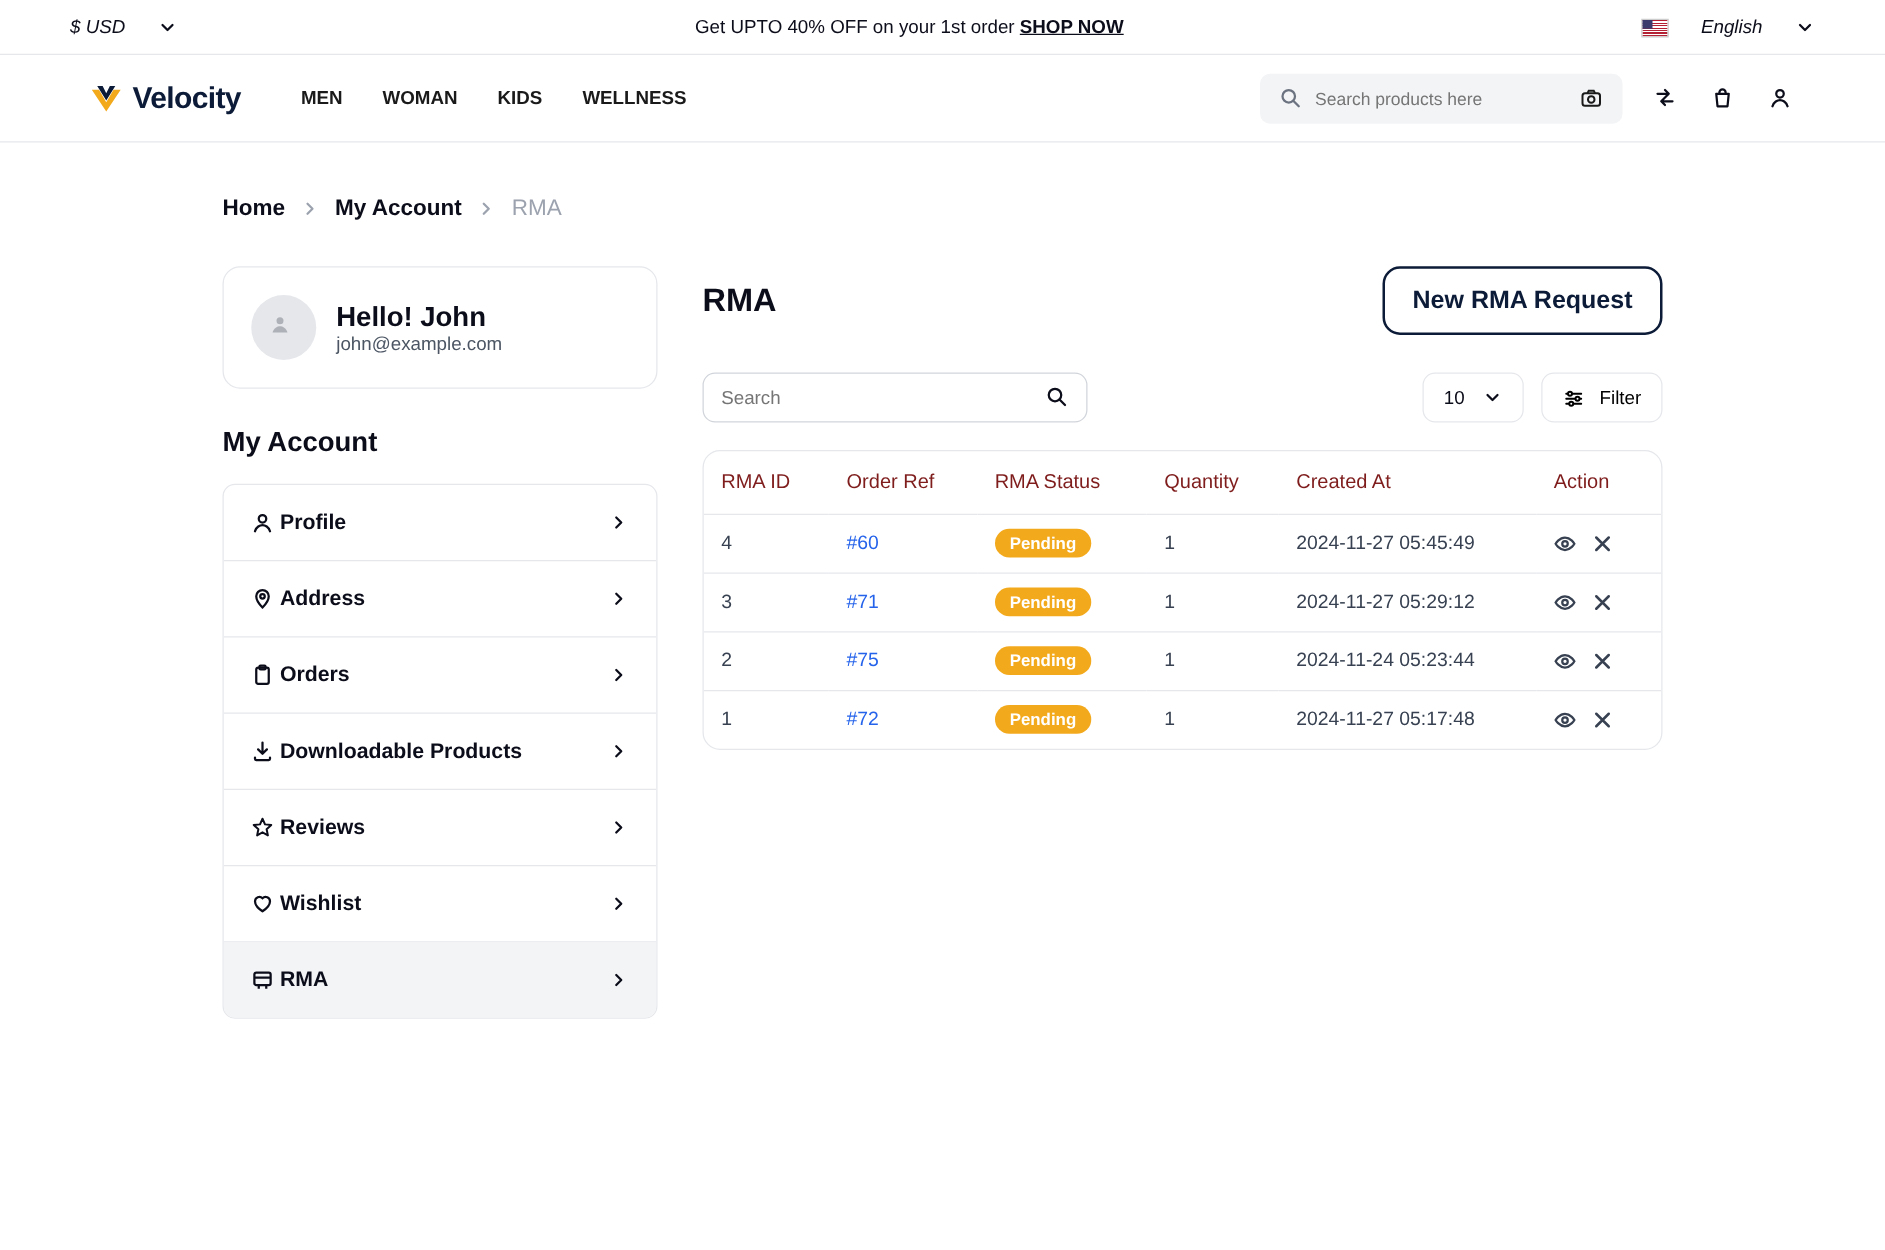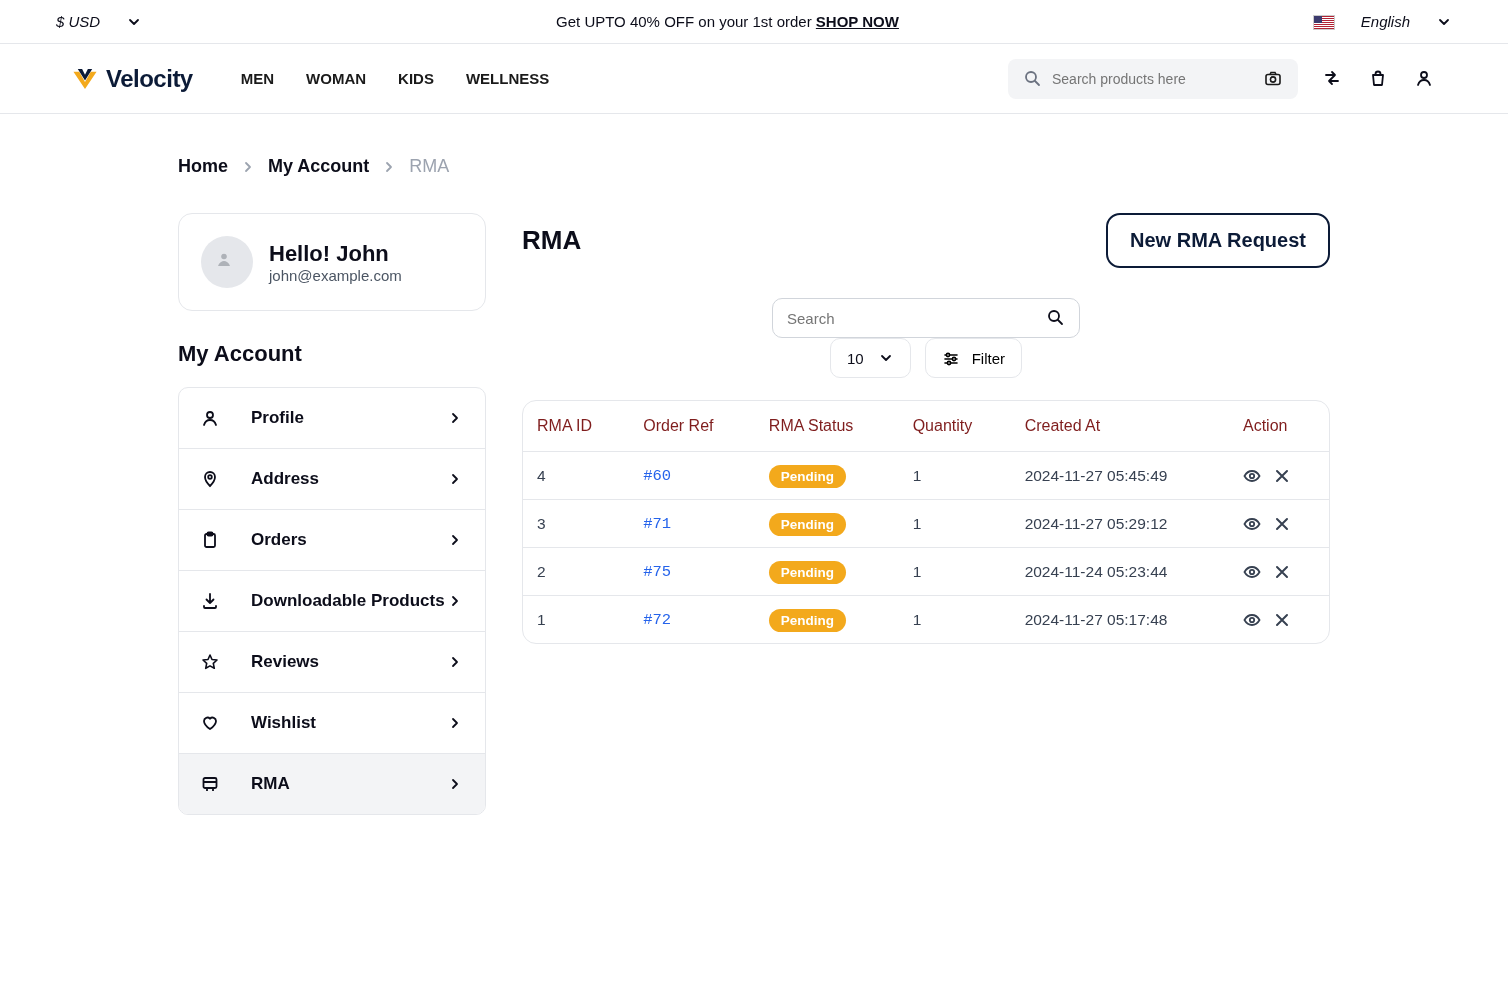--- a/index.html
+++ b/index.html
@@ -29,52 +29,52 @@
   
   .container { max-width: 1200px; margin: 0 auto; padding: 42px 24px; }
   
   .breadcrumb { display: flex; align-items: center; gap: 12px; font-size: 18px; font-weight: 600; margin-bottom: 36px; }
   .breadcrumb .sep { color: #9ca3af; }
   .breadcrumb .current { color: #9ca3af; font-weight: 500; }
   
   .layout { display: flex; gap: 36px; align-items: flex-start; }
   
   
-  .sidebar { width: 308px; flex-shrink: 0; }
+  .sidebar { width: 348px; flex-shrink: 0; }
   .user-card { border: 1px solid #e5e7eb; border-radius: 14px; padding: 22px; display: flex; align-items: center; gap: 16px; margin-bottom: 30px; }
   .avatar { width: 52px; height: 52px; border-radius: 50%; background: #e5e7eb; display: flex; align-items: center; justify-content: center; color: #9ca3af; }
   .user-card .greet { font-size: 22px; font-weight: 600; }
   .user-card .email { font-size: 15px; color: #4b5563; }
   
   .side-title { font-size: 22px; font-weight: 700; margin-bottom: 20px; }
   .side-list { border: 1px solid #e5e7eb; border-radius: 10px; overflow: hidden; }
   .side-item { display: flex; align-items: center; justify-content: space-between; padding: 20px 22px; border-bottom: 1px solid #e5e7eb; cursor: pointer; }
   .side-item:last-child { border-bottom: none; }
-  .side-item-left { display: flex; align-items: center; gap: 32px; }
+  .side-item-left { display: flex; align-items: center; gap: 5px; }
   .side-item-label { font-size: 17px; font-weight: 600; }
   .side-item.active { background: #f3f4f6; }
   
   
   .panel { flex: 1; }
   .panel-head { display: flex; justify-content: space-between; align-items: center; margin-bottom: 30px; }
   .panel-title { font-size: 26px; font-weight: 700; }
   .btn-outline { border: 2px solid #0c1b37; border-radius: 14px; padding: 14px 22px; font-size: 20px; font-weight: 600; color: #0c1b37; background: #fff; cursor: pointer; }
   
   .card { border: 1px solid #e5e7eb; border-radius: 14px; overflow: hidden; }
-  .card-toolbar { display: flex; justify-content: space-between; align-items: center; padding: 0; margin-bottom: 22px; flex-direction: column; }
+  .card-toolbar { display: flex; justify-content: space-between; align-items: center; padding: 0; margin-bottom: 22px; }
   .search-inline { display: flex; align-items: center; border: 1px solid #d1d5db; border-radius: 10px; padding: 0 14px; height: 40px; width: 308px; }
   .search-inline input { border: none; outline: none; flex: 1; font-size: 15px; }
   .toolbar-right { display: flex; gap: 14px; }
   .select-box, .filter-btn { display: flex; align-items: center; gap: 14px; border: 1px solid #e5e7eb; border-radius: 10px; padding: 0 16px; height: 40px; font-size: 15px; cursor: pointer; background:#fff; }
   
   table.data { width: 100%; border-collapse: collapse; }
   table.data thead th { text-align: left; font-weight: 500; font-size: 16px; color: #7f1d1d; padding: 16px 14px; border-bottom: 1px solid #e5e7eb; }
   table.data tbody td { padding: 14px 14px; font-size: 15.5px; border-bottom: 1px solid #e5e7eb; color: #374151; }
   table.data tbody tr:last-child td { border-bottom: none; }
-  .link { color: #2563eb; font-family: Liberation Mono, monospace; }
+  .link { color: #2563eb; }
   .badge { background: #f3a91c; color: #fff; border-radius: 999px; padding: 4px 12px; font-size: 13.5px; font-weight: 600; }
   .row-actions { display: flex; gap: 12px; align-items: center; }
   
   .card-footer { display: flex; justify-content: space-between; align-items: center; padding: 22px; border-top: 1px solid #e5e7eb; font-size: 14px; color: #374151; }
   .pagination { display: flex; }
   .pagination .pg { width: 34px; height: 34px; border: 1px solid #e5e7eb; display: flex; align-items: center; justify-content: center; font-size: 15px; cursor: pointer; }
   .pagination .pg:first-child { border-radius: 6px 0 0 6px; }
   .pagination .pg:last-child { border-radius: 0 6px 6px 0; }
   .pagination .pg + .pg { border-left: none; }
   

